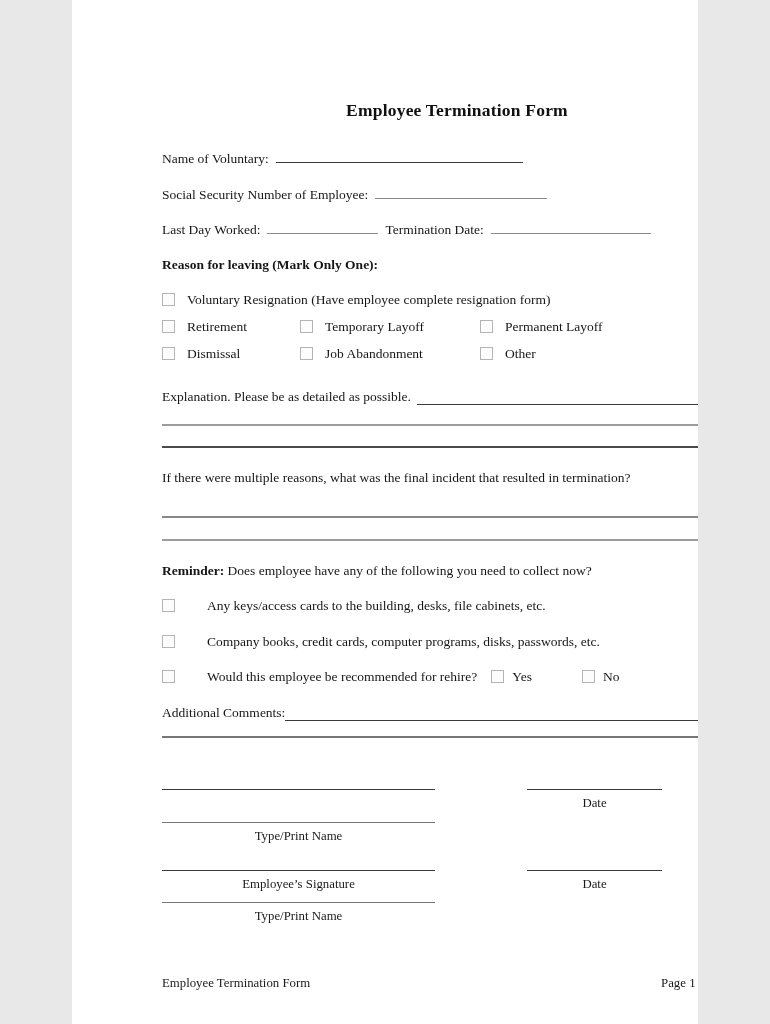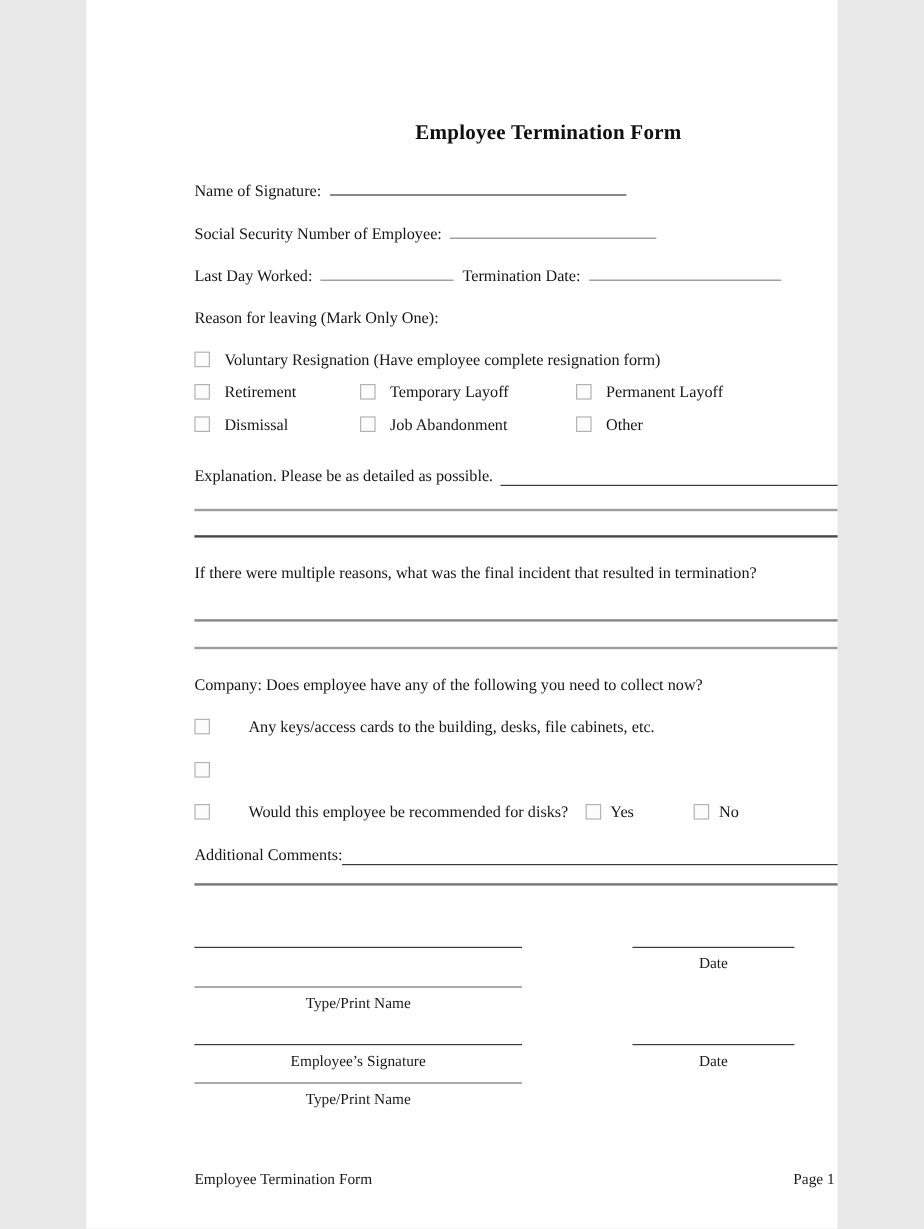--- a/index.html
+++ b/index.html
@@ -23,40 +23,40 @@
   .rule.dark  { border-top-color:#4a4a4a; }
   .rule.mid   { border-top-color:#888; }
   .rule.soft  { border-top-color:#9d9d9d; }
   .rule.comm  { border-top-color:#777; }
   .cb {
     display:inline-block; width:13px; height:13px;
     border:1px solid #b4b4b4; background:#fcfcfc; vertical-align:-2px;
   }
   .optlabel { margin-left:12px; }
   .remlabel { margin-left:32px; }
-  .bold { font-weight:normal; }
+  .bold { font-weight:bold; }
   .sigline { position:absolute; height:0; border-top:1.5px solid #3a3a3a; }
   .sigline.gray { border-top-color:#777; }
   .siglabel { position:absolute; text-align:center; font-size:12.8px; line-height:15px; color:#1a1a1a; }
   .footer {
     position:absolute; top:976px; left:0; width:578px;
     display:flex; justify-content:space-between; font-size:12.8px; color:#1a1a1a;
   }
 </style>
 </head>
 <body>
 
 <div class="page">
 
   <div class="title">Employee Termination Form</div>
 
   <div class="content">
 
     <div class="abs" style="top:149px">
-      <span>Name of Signature:</span><span class="uline" style="width:247px"></span>
+      <span>Name of Voluntary:</span><span class="uline" style="width:247px"></span>
     </div>
 
     <div class="abs" style="top:185px">
       <span>Social Security Number of Employee:</span><span class="uline gray" style="width:172px"></span>
     </div>
 
     <div class="abs" style="top:220px">
       <span>Last Day Worked:</span><span class="uline gray" style="width:111px"></span><span style="margin-left:7px">Termination Date:</span><span class="uline gray" style="width:160px"></span>
     </div>
 
@@ -91,33 +91,33 @@
       <span class="fill"></span>
     </div>
     <div class="rule soft" style="top:424px"></div>
     <div class="rule dark" style="top:446px"></div>
 
     <div class="abs" style="top:469px;white-space:normal;width:578px">If there were multiple reasons, what was the final incident that resulted in termination?</div>
     <div class="rule mid" style="top:516px"></div>
     <div class="rule soft" style="top:539px"></div>
 
     <div class="abs" style="top:562px">
-      <span class="bold">Company:</span><span> Does employee have any of the following you need to collect now?</span>
+      <span class="bold">Reminder:</span><span> Does employee have any of the following you need to collect now?</span>
     </div>
 
     <div class="abs" style="top:597px">
       <span class="cb"></span><span class="remlabel">Any keys/access cards to the building, desks, file cabinets, etc.</span>
     </div>
 
     <div class="abs" style="top:633px">
-      <span class="cb"></span>
+      <span class="cb"></span><span class="remlabel">Company books, credit cards, computer programs, disks, passwords, etc.</span>
     </div>
 
     <div class="abs" style="top:668px">
-      <span class="cb"></span><span class="remlabel">Would this employee be recommended for disks?</span><span class="cb" style="margin-left:14px"></span><span style="margin-left:8px">Yes</span><span class="cb" style="margin-left:50px"></span><span style="margin-left:8px">No</span>
+      <span class="cb"></span><span class="remlabel">Would this employee be recommended for rehire?</span><span class="cb" style="margin-left:14px"></span><span style="margin-left:8px">Yes</span><span class="cb" style="margin-left:50px"></span><span style="margin-left:8px">No</span>
     </div>
 
     <div class="abs flexrow" style="top:704px">
       <span>Additional Comments:</span>
       <span class="fill" style="margin-left:0"></span>
     </div>
     <div class="rule comm" style="top:736px"></div>
 
     <div class="sigline" style="top:789px;left:0;width:273px"></div>
     <div class="sigline" style="top:789px;left:365px;width:135px"></div>

